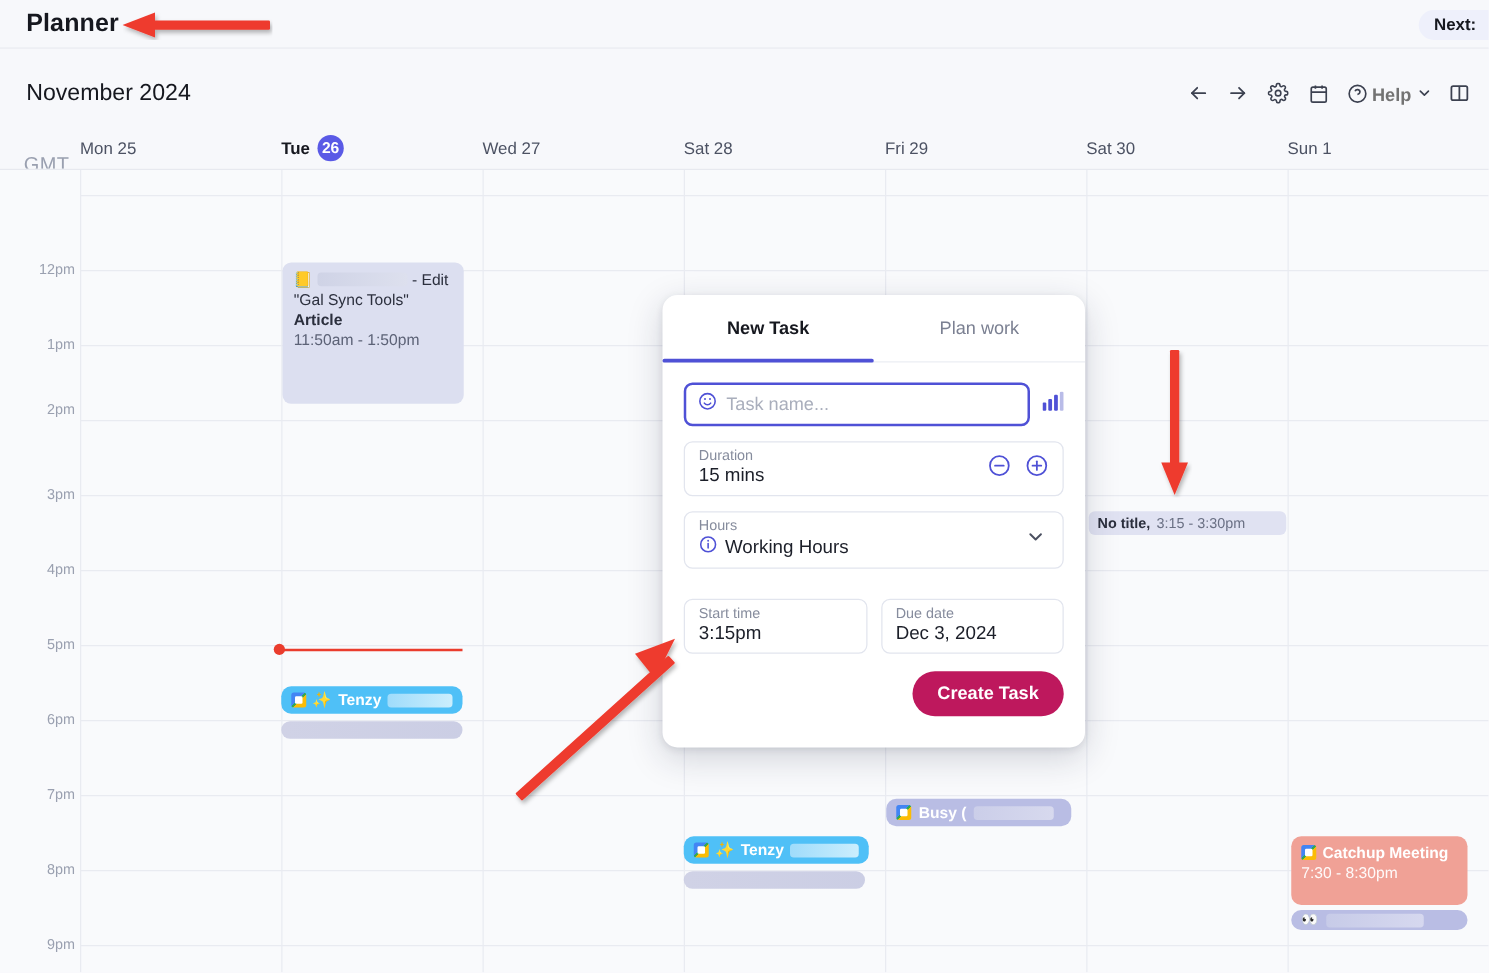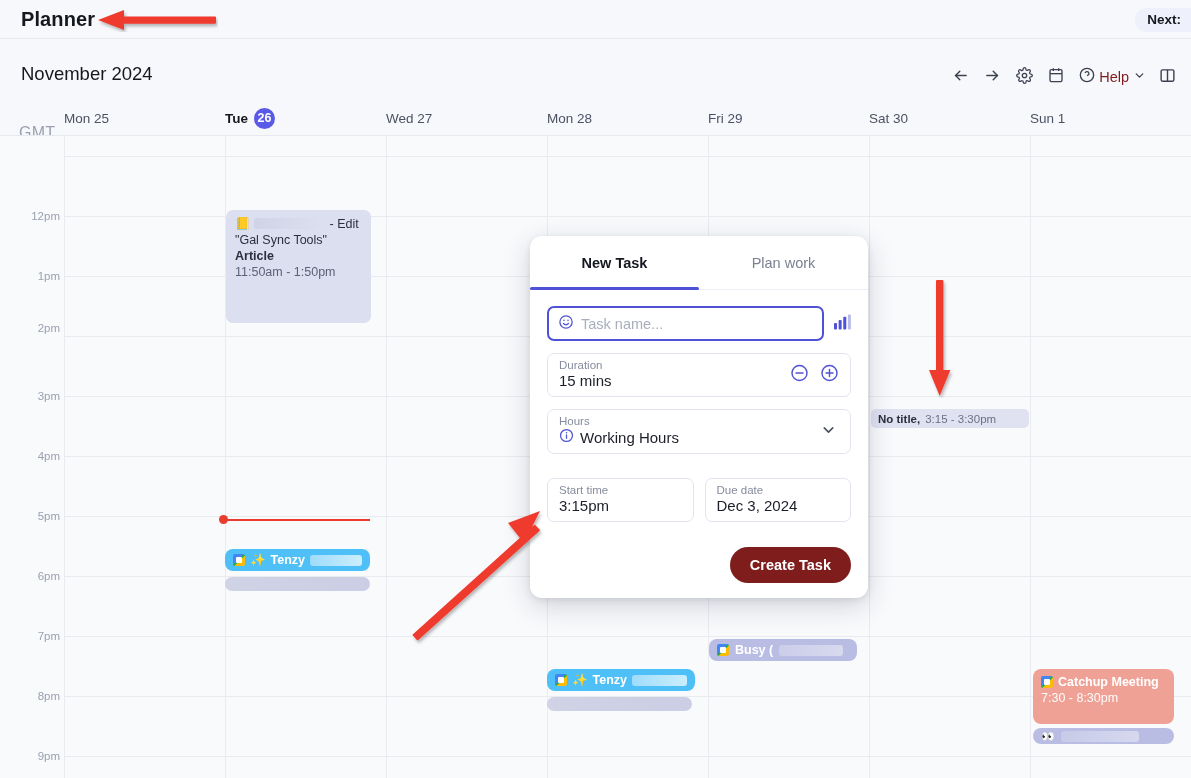--- a/index.html
+++ b/index.html
@@ -40,21 +40,21 @@
     display: flex; align-items: center; gap: 2px;
   }
   .tb-btn {
     width: 30px; height: 30px; display: flex; align-items: center; justify-content: center;
     border-radius: 6px; color: #3c4150; cursor: pointer;
   }
   .help-btn {
     display: flex; align-items: center; gap: 4px; height: 30px;
     padding: 0 4px 0 6px; border-radius: 6px; cursor: pointer; color: #3c4150;
   }
-  .help-btn .help-label { font-size: 14.5px; color: #7f1d1d; font-weight: 400; }
+  .help-btn .help-label { font-size: 14.5px; color: #737373; font-weight: 700; }
 
   
   .daybar {
     position: absolute; top: 99px; left: 0; width: 1191px; height: 36px;
     background: #f7f8fb;
   }
   .gutter-label {
     position: absolute; left: 19px; top: 124px;
     font-size: 16px; color: #9aa0b0; letter-spacing: .3px;
   }
@@ -187,24 +187,23 @@
     display: flex; gap: 11px;
   }
   .chev {
     position: absolute; right: 13px; top: 50%; transform: translateY(-50%);
     color: #4b5060;
   }
   .two-col { display: flex; gap: 11px; margin-top: 12px; }
   .two-col .field { margin-top: 12px; flex: 1; }
   .btn-row { display: flex; justify-content: flex-end; margin-top: 14px; }
   .create-btn {
-    background: #7f1d1d; color: #ffffff; font-weight: 700; font-size: 14.5px;
+    background: #be185d; color: #ffffff; font-weight: 700; font-size: 14.5px;
     border: 0; border-radius: 20px; padding: 10px 20px; cursor: pointer;
     font-family: "Liberation Sans", sans-serif;
-    margin-top: 11px;
   }
 
   
   .anno { position: absolute; pointer-events: none; }
 </style>
 </head>
 <body>
 
 <div id="app">
 
@@ -284,21 +283,21 @@
     <span>Mon 25</span>
   </div>
   <div class="dayhead today" style="left:225px; width:161px;">
     <span>Tue</span>
     <span class="today-pill">26</span>
   </div>
   <div class="dayhead" style="left:386px; width:161px;">
     <span>Wed 27</span>
   </div>
   <div class="dayhead" style="left:547px; width:161px;">
-    <span>Mon 28</span>
+    <span>Sat 28</span>
   </div>
   <div class="dayhead" style="left:708px; width:161px;">
     <span>Fri 29</span>
   </div>
   <div class="dayhead" style="left:869px; width:161px;">
     <span>Sat 30</span>
   </div>
   <div class="dayhead" style="left:1030px; width:161px;">
     <span>Sun 1</span>
   </div>

